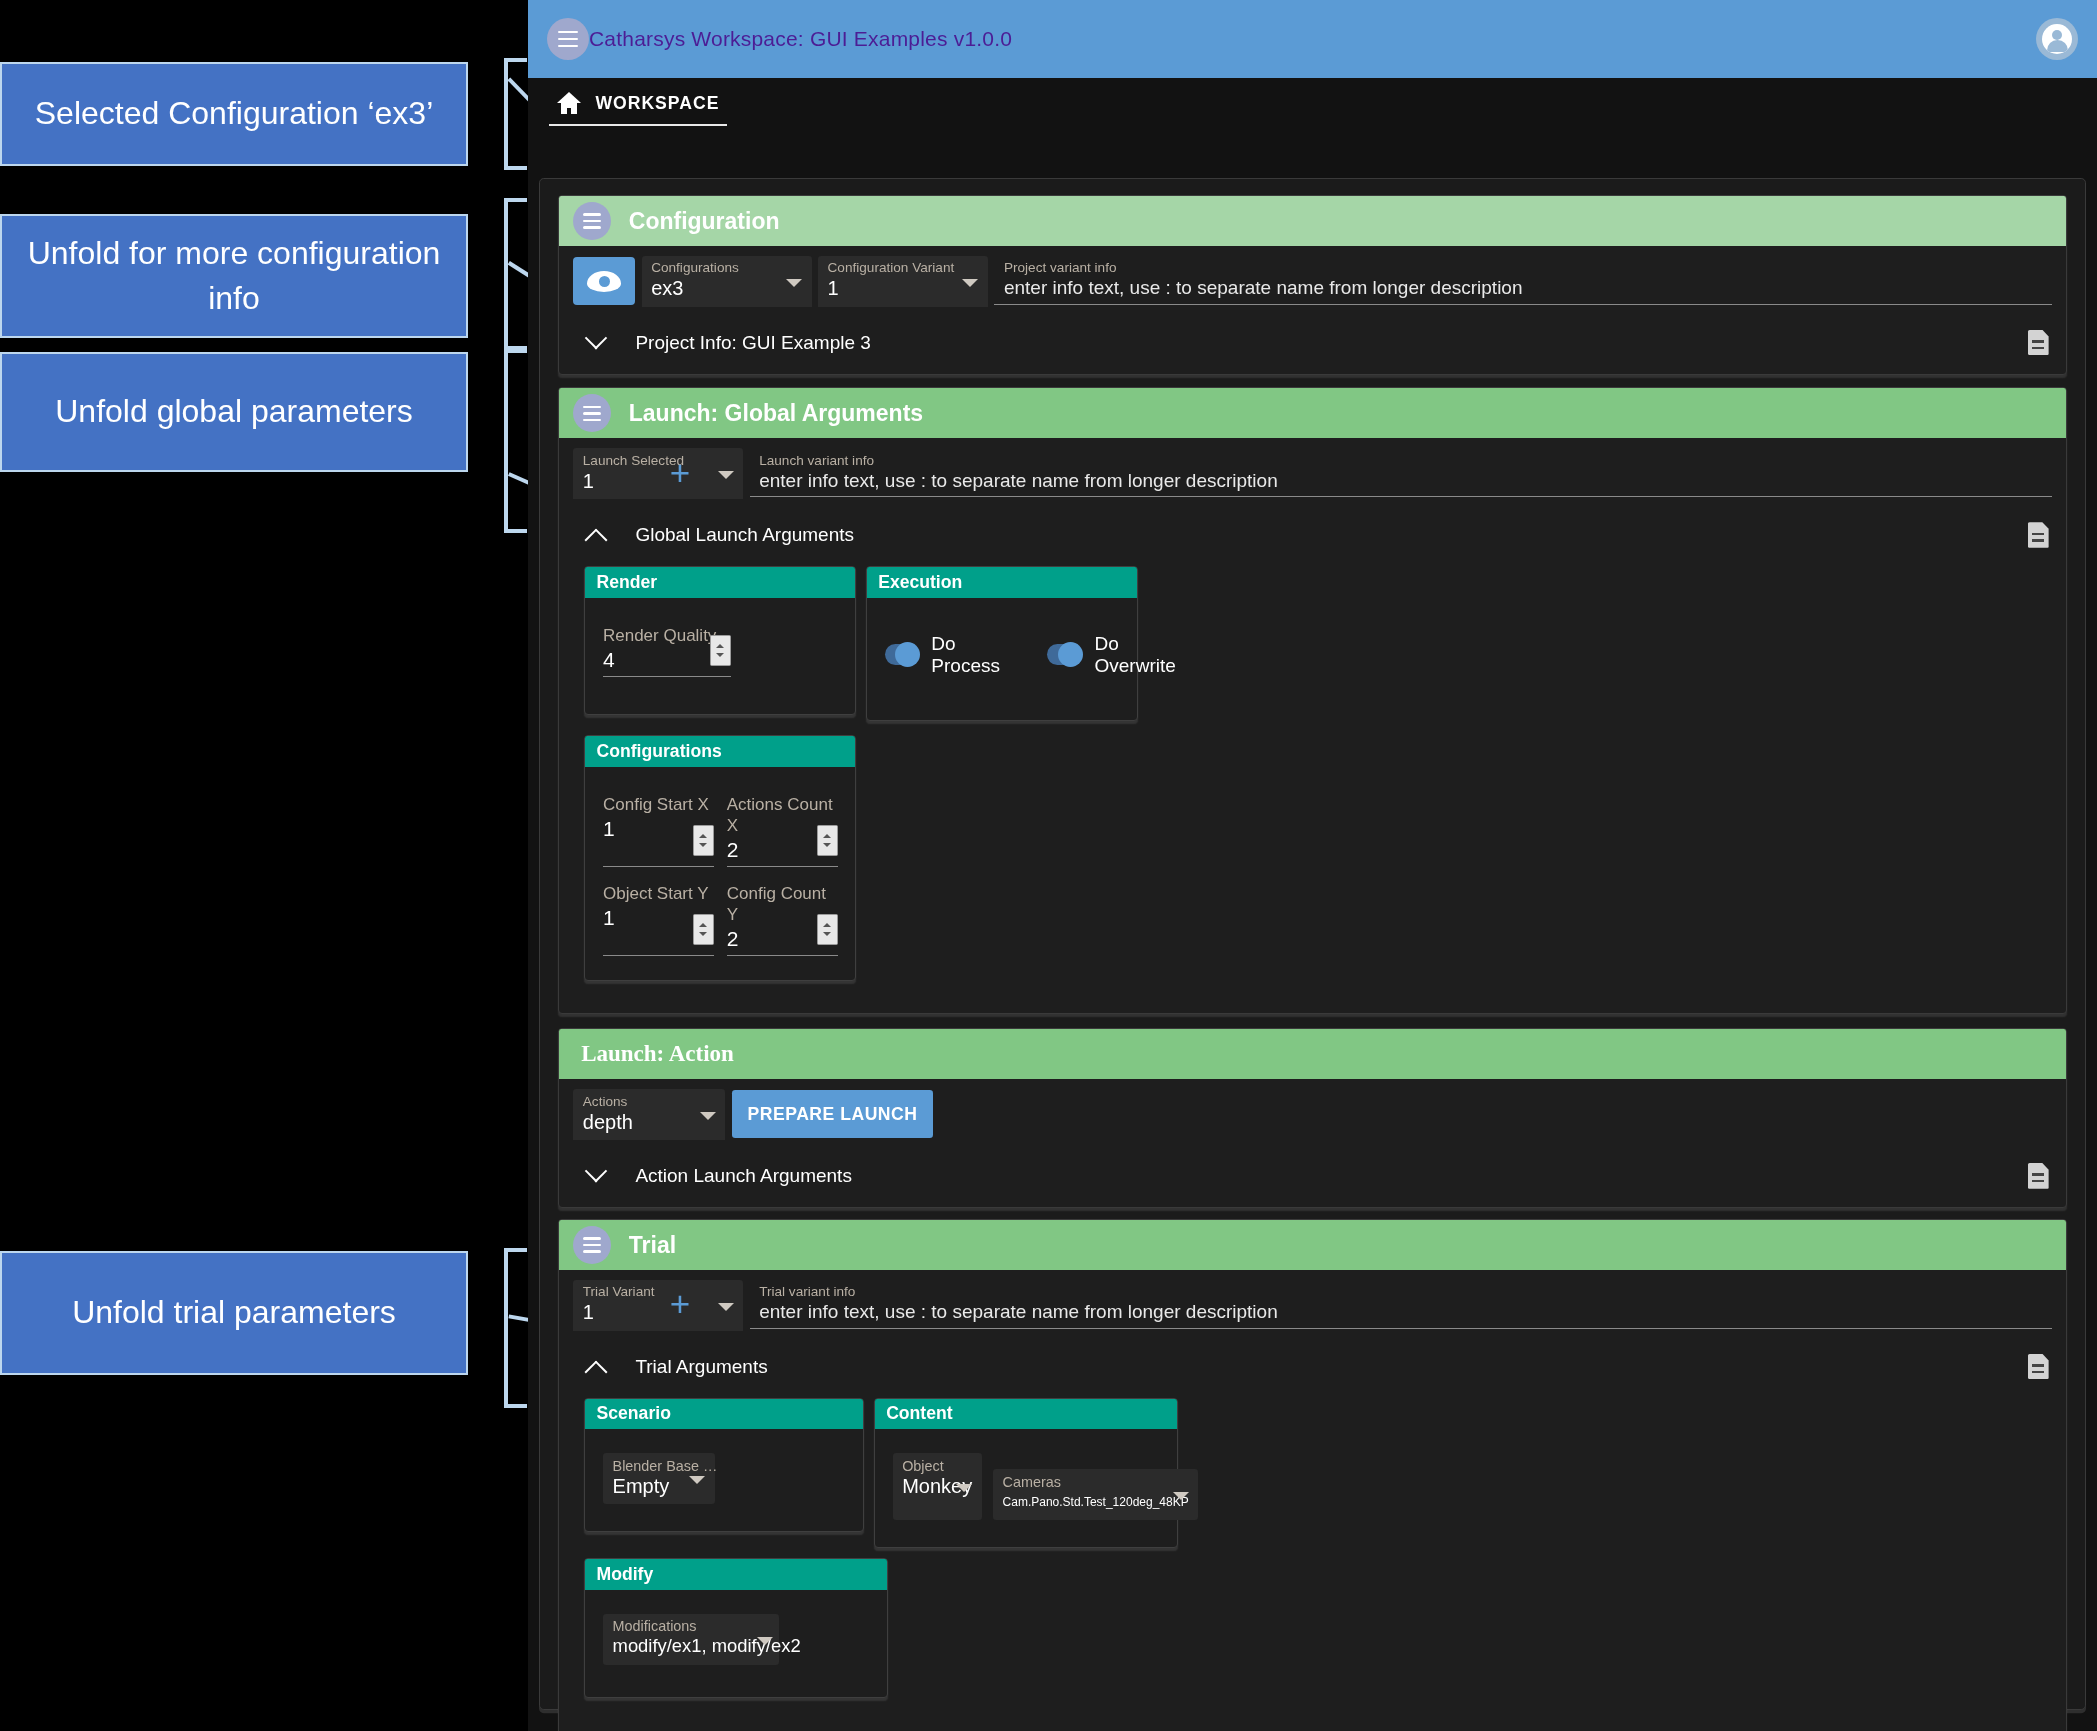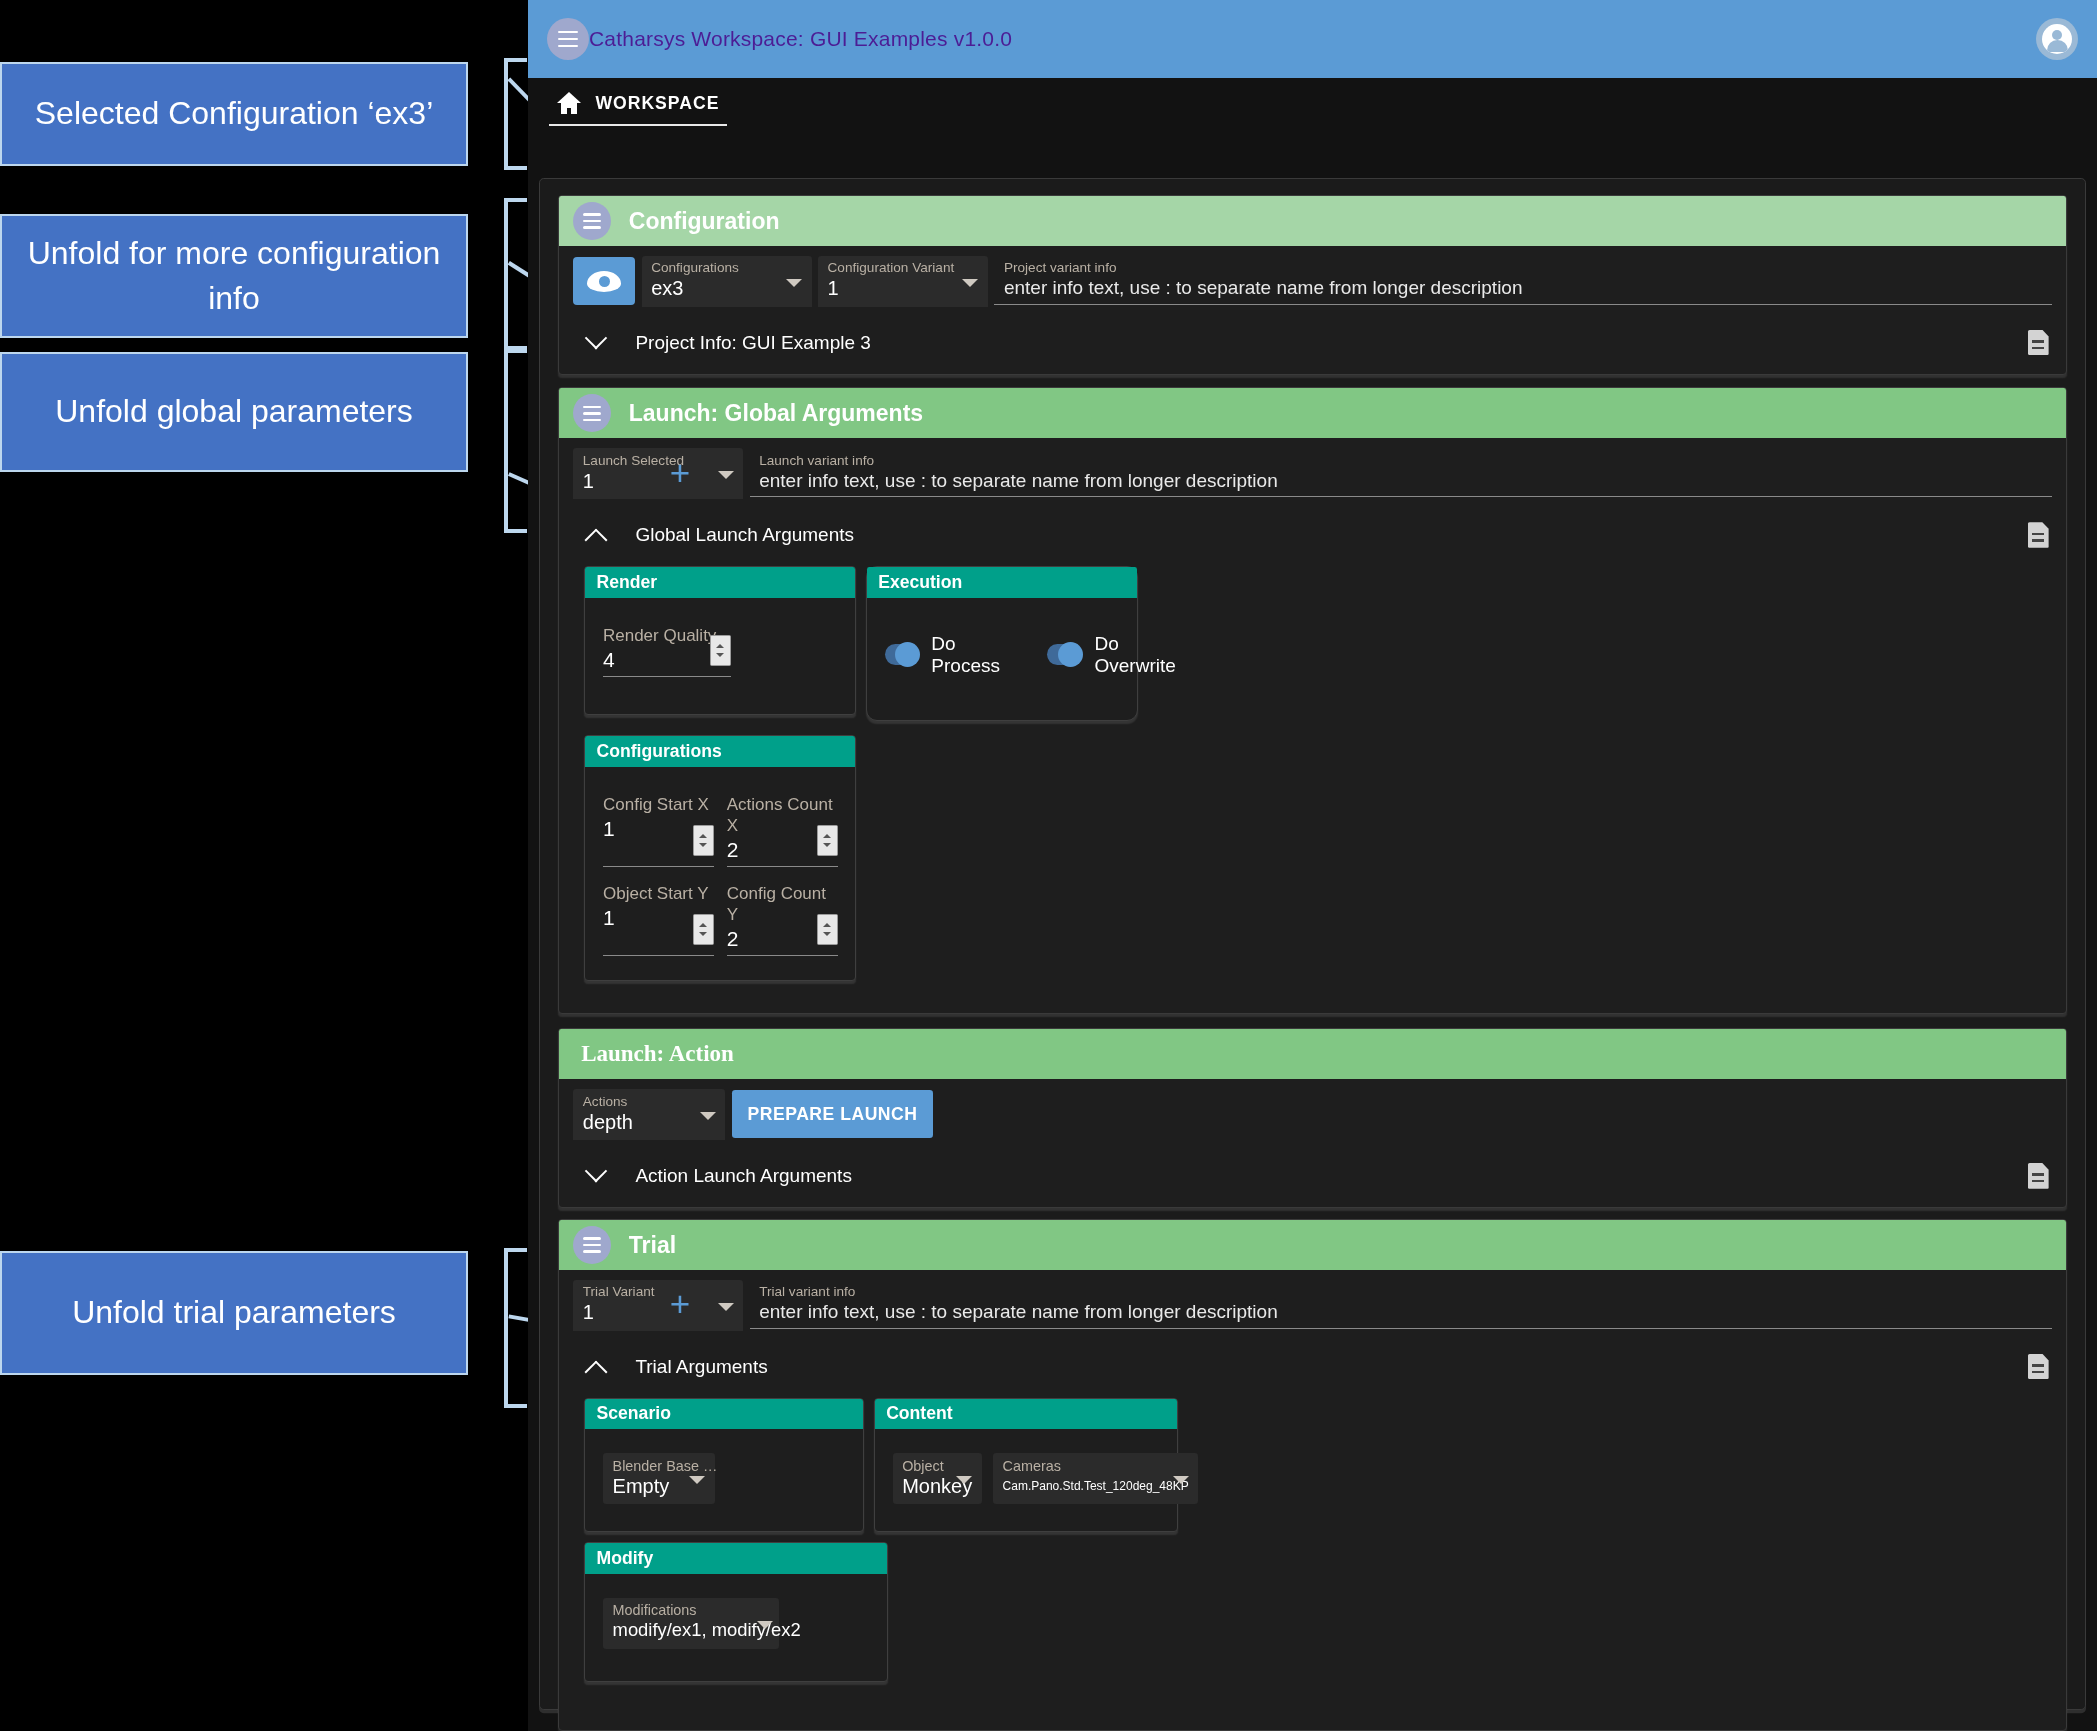--- a/index.html
+++ b/index.html
@@ -273,21 +273,21 @@
               <div class="nlabel">Render Quality</div>
               <div class="nvalue">4</div>
               <span class="spinner">
                   <span class="up"></span>
                   <span class="dn"></span>
                 </span>
             </div>
           </div>
         </div>
 
-        <div class="panel" style="width:272px;border-radius:11px;">
+        <div class="panel" style="width:272px;">
           <div class="panel-head">Execution</div>
           <div class="panel-body" style="padding-top:35px;padding-bottom:43px;">
             <div class="toggles">
               <div class="tg">
                 <span class="sw"></span>
                 <span class="tlabel">Do Process</span>
               </div>
               <div class="tg">
                 <span class="sw"></span>
                 <span class="tlabel">Do Overwrite</span>
@@ -414,21 +414,21 @@
 
         <div class="panel" style="width:304px;flex:0 0 auto;">
           <div class="panel-head">Content</div>
           <div class="panel-body" style="padding:24px 17.6px 27px 17.6px;">
             <div style="display:flex;gap:11.2px;">
               <div class="field" style="width:104px;border-radius:3.2px;">
                 <div class="flabel" style="font-size:14.4px;">Object</div>
                 <div class="fvalue">Monkey</div>
                 <span class="caret"></span>
               </div>
-              <div class="field" style="width:250px;border-radius:3.2px;">
+              <div class="field" style="width:250px;border-radius:3.2px;margin-top:16px;">
                 <div class="flabel" style="font-size:14.4px;">Cameras</div>
                 <div class="fvalue" style="font-size:12px;">Cam.Pano.Std.Test_120deg_48KP</div>
                 <span class="caret"></span>
               </div>
             </div>
           </div>
         </div>
       </div>
 
       <div style="padding:9.6px 17.6px 48px 25.6px;">

